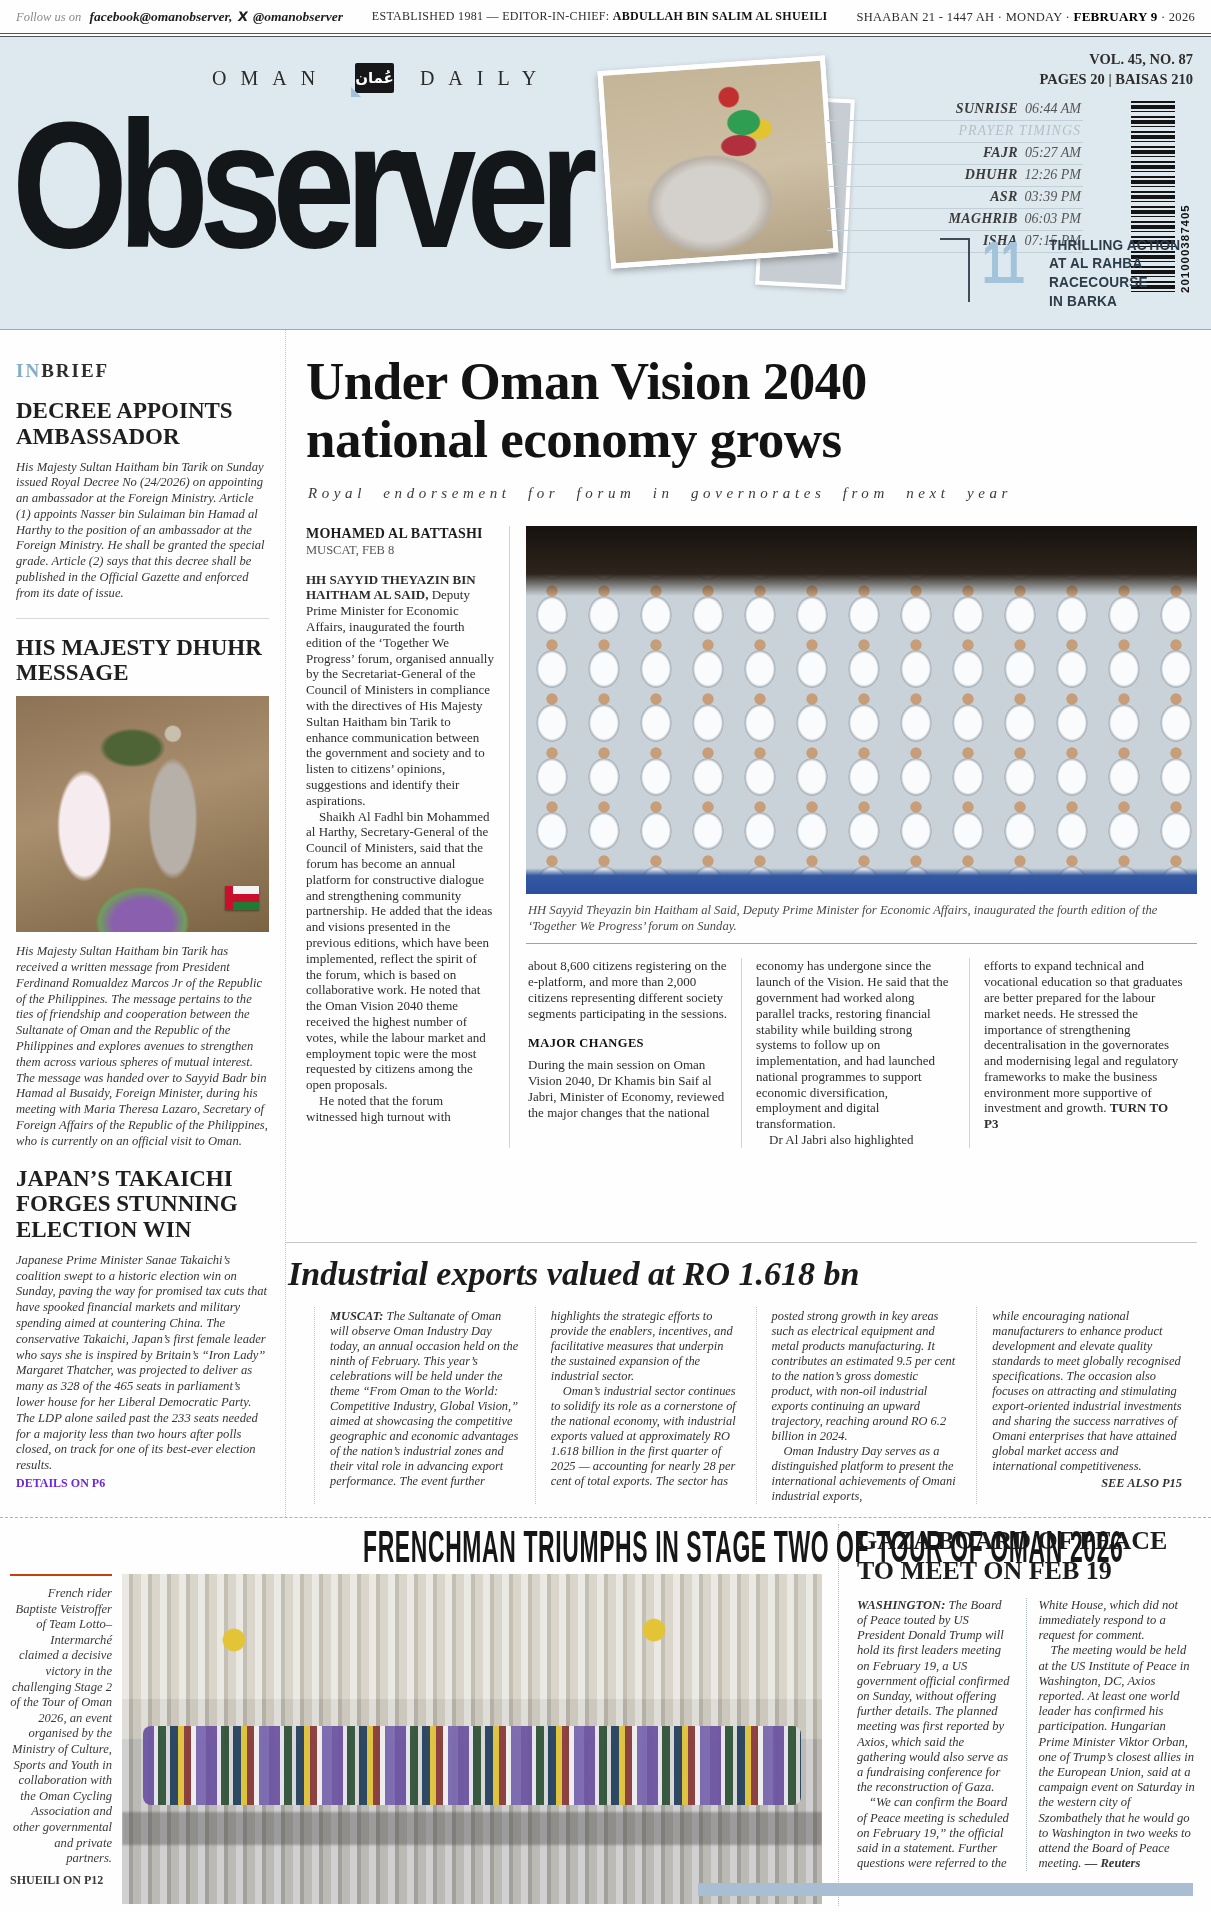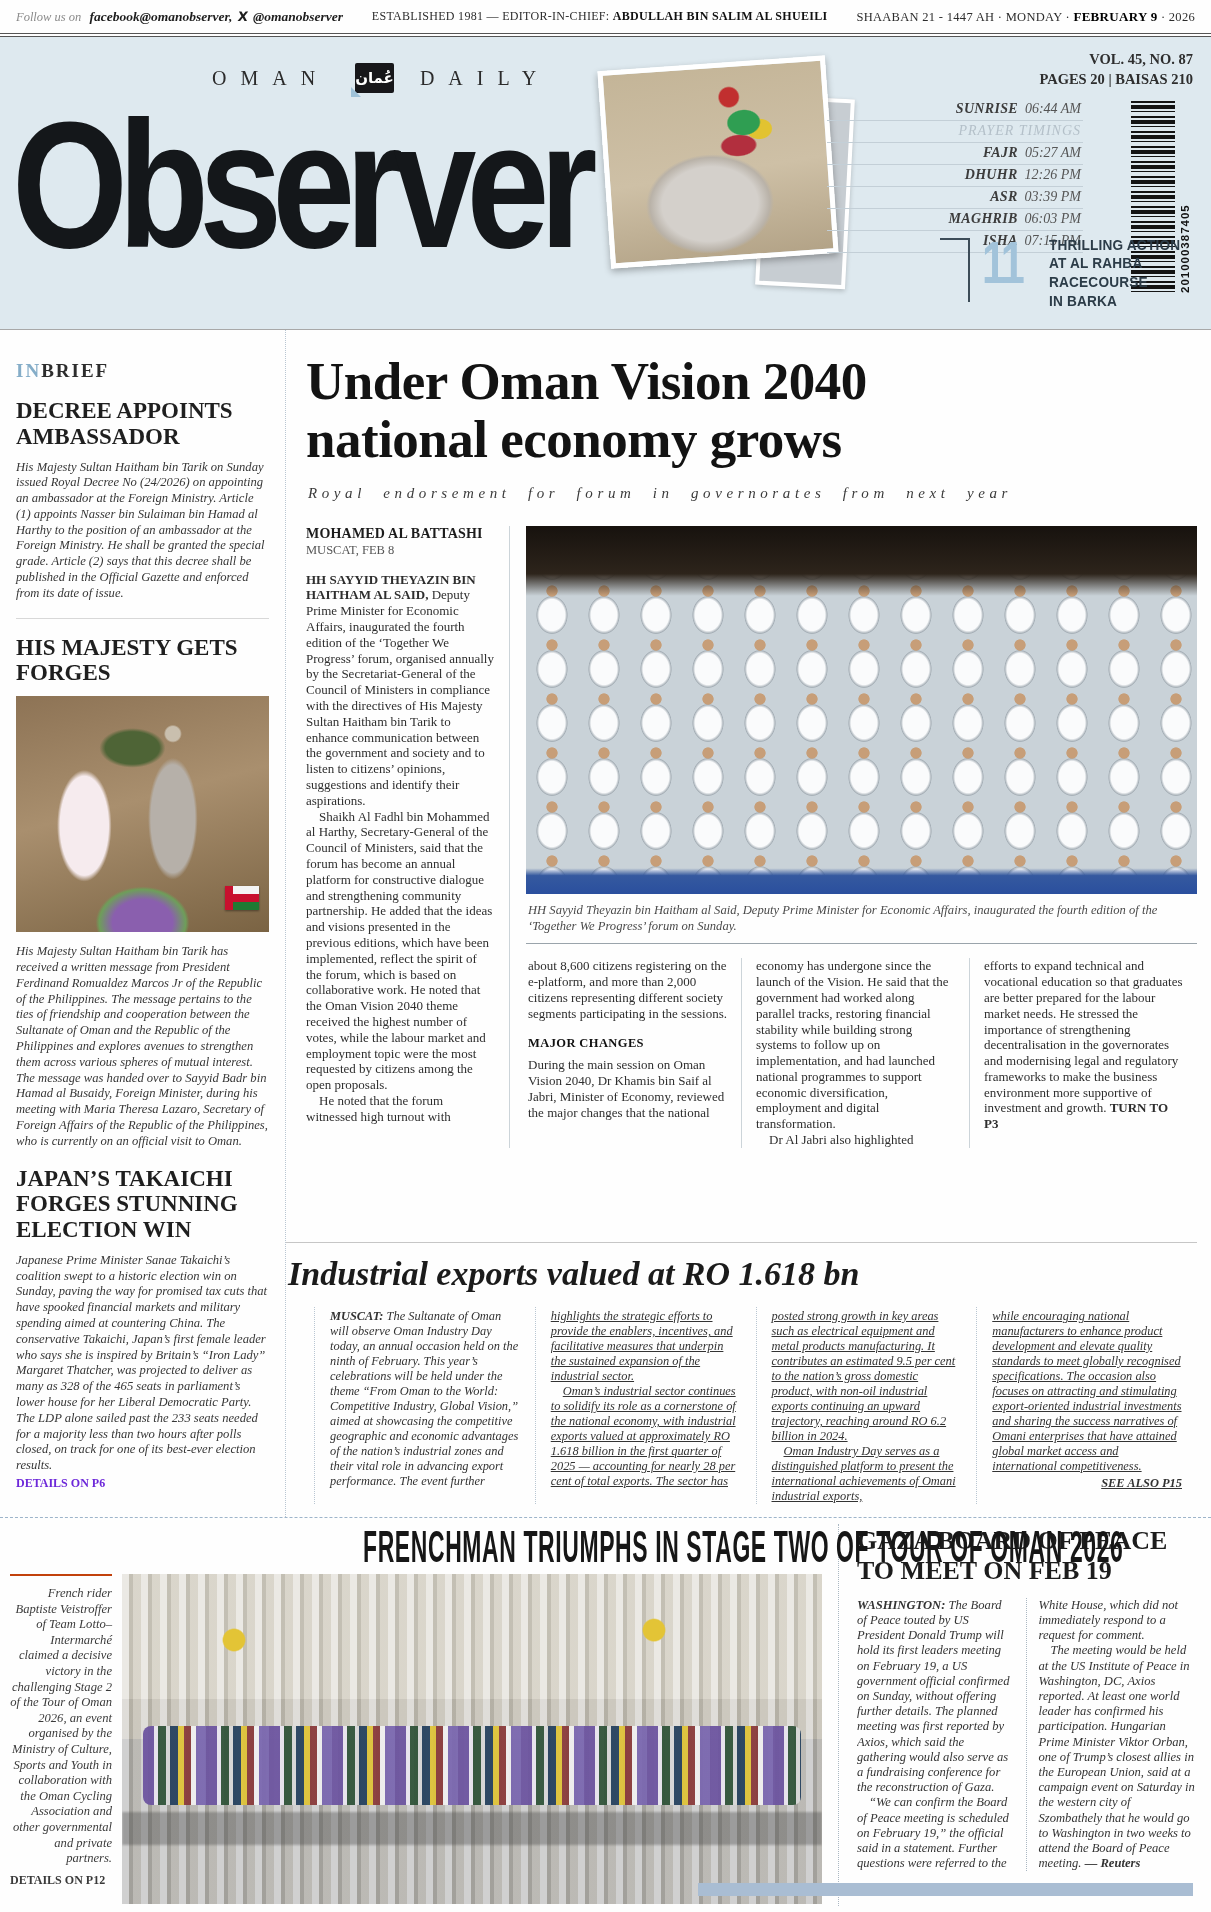--- a/index.html
+++ b/index.html
@@ -101,21 +101,21 @@
   .lcol:first-child { padding-left:2px; }
   .lcol + .lcol { border-left:1px solid #ccd4d9; }
   .subhead-sm { font-weight:bold; font-size:12.5px; letter-spacing:.4px; margin:14px 0 6px; color:#111; }
   .turnto, .seealso, .reuters { font-weight:bold; }
 
   
   .industry { flex:1; border-top:1px solid #c6c6c6; padding:10px 0 8px; overflow:hidden; }
   .ind-head { font-weight:bold; font-style:italic; font-size:34px; color:#1b1b1b; margin:2px 0 14px 2px; }
   .ind-cols { display:flex; margin-left:28px; border-left:1px dotted #b9c6d2; }
   .icol { flex:1; padding:2px 15px 0; font-style:italic; font-size:12.4px; line-height:15px; color:#333; overflow:hidden; }
-  .icol + .icol { border-left:1px dotted #b9c6d2;text-decoration:underline; }
+  .icol + .icol { border-left:1px dotted #b9c6d2; }
   .icol .indent { text-indent:12px; }
   .seealso { display:block; text-align:right; margin-top:2px; }
 
   
   .bottom { position:relative; height:388px; padding:6px 16px 0 10px; display:flex; }
   .bottom-left { width:812px; flex:none; position:relative; }
   .tour-head-wrap { position:absolute; left:120px; right:0; top:0; text-align:center; }
   .tour-head { display:inline-block; font-family:"Liberation Sans",sans-serif; font-weight:bold; font-size:37px; line-height:1; white-space:nowrap; color:#161616; transform:scale(.62,1.22); transform-origin:center top; letter-spacing:1px; }
   .tour-row { display:flex; margin-top:50px; }
   .tour-side { width:102px; flex:none; border-top:2px solid #c2410c; padding-top:10px; font-style:italic; font-size:12.6px; line-height:15.6px; color:#3a3a3a; text-align:right; }
@@ -228,21 +228,21 @@
 
     <aside class="brief-rail">
       <div class="inbrief-label">
         <span class="in">IN</span><span class="brief">BRIEF</span>
       </div>
 
       <h2 class="brief-head">DECREE APPOINTS AMBASSADOR</h2>
       <p class="brief-body">His Majesty Sultan Haitham bin Tarik on Sunday issued Royal Decree No (24/2026) on appointing an ambassador at the Foreign Ministry. Article (1) appoints Nasser bin Sulaiman bin Hamad al Harthy to the position of an ambassador at the Foreign Ministry. He shall be granted the special grade. Article (2) says that this decree shall be published in the Official Gazette and enforced from its date of issue.</p>
 
       <div class="brief-sep"></div>
-      <h2 class="brief-head">HIS MAJESTY GETS FORGES</h2>
+      <h2 class="brief-head">HIS MAJESTY DHUHR MESSAGE</h2>
       <div class="majesty-photo">
         <div class="oman-flag"></div>
       </div>
       <p class="brief-body">His Majesty Sultan Haitham bin Tarik has received a written message from President Ferdinand Romualdez Marcos Jr of the Republic of the Philippines. The message pertains to the ties of friendship and cooperation between the Sultanate of Oman and the Republic of the Philippines and explores avenues to strengthen them across various spheres of mutual interest. The message was handed over to Sayyid Badr bin Hamad al Busaidy, Foreign Minister, during his meeting with Maria Theresa Lazaro, Secretary of Foreign Affairs of the Republic of the Philippines, who is currently on an official visit to Oman.</p>
 
       <h2 class="brief-head">JAPAN’S TAKAICHI FORGES STUNNING ELECTION WIN</h2>
       <p class="brief-body"><span>Japanese Prime Minister Sanae Takaichi’s coalition swept to a historic election win on Sunday, paving the way for promised tax cuts that have spooked financial markets and military spending aimed at countering China. The conservative Takaichi, Japan’s first female leader who says she is inspired by Britain’s “Iron Lady” Margaret Thatcher, was projected to deliver as many as 328 of the 465 seats in parliament’s lower house for her Liberal Democratic Party. The LDP alone sailed past the 233 seats needed for a majority less than two hours after polls closed, on track for one of its best-ever election results.</span></p>
       <div class="brief-details">DETAILS ON P6</div>
     </aside>
 
@@ -308,21 +308,21 @@
   </div>
 
   <div class="bottom">
     <div class="bottom-left">
       <div class="tour-head-wrap">
         <div class="tour-head">FRENCHMAN TRIUMPHS IN STAGE TWO OF TOUR OF OMAN 2026</div>
       </div>
       <div class="tour-row">
         <div class="tour-side">
           <span>French rider Baptiste Veistroffer of Team Lotto–Intermarché claimed a decisive victory in the challenging Stage 2 of the Tour of Oman 2026, an event organised by the Ministry of Culture, Sports and Youth in collaboration with the Oman Cycling Association and other governmental and private partners.</span>
-          <div class="tour-details">DETAILS ON P12</div>
+          <div class="tour-details">SHUEILI ON P12</div>
         </div>
         <div class="cycling-photo">
           <div class="peloton"></div>
           <div class="road-shadow"></div>
         </div>
       </div>
     </div>
 
     <section class="gaza">
       <h2 class="gaza-head">

